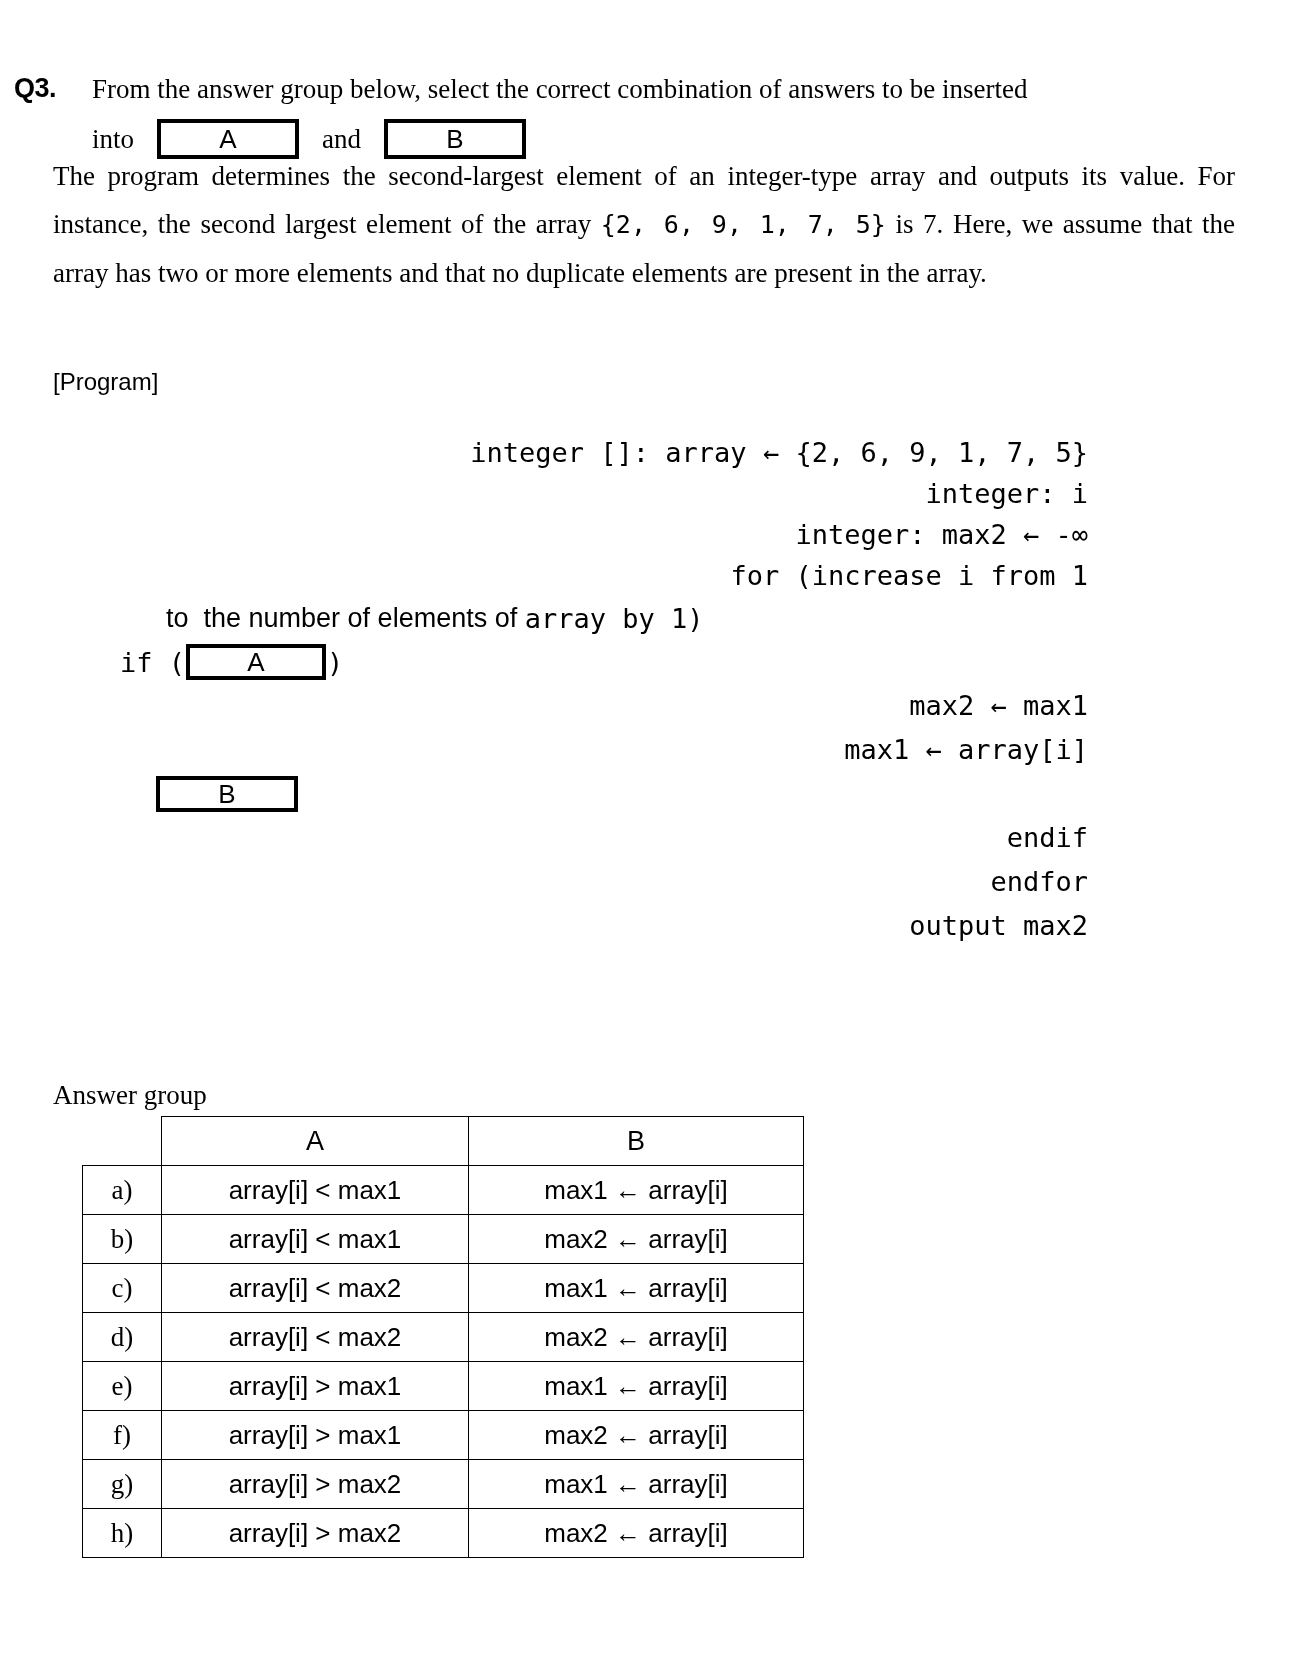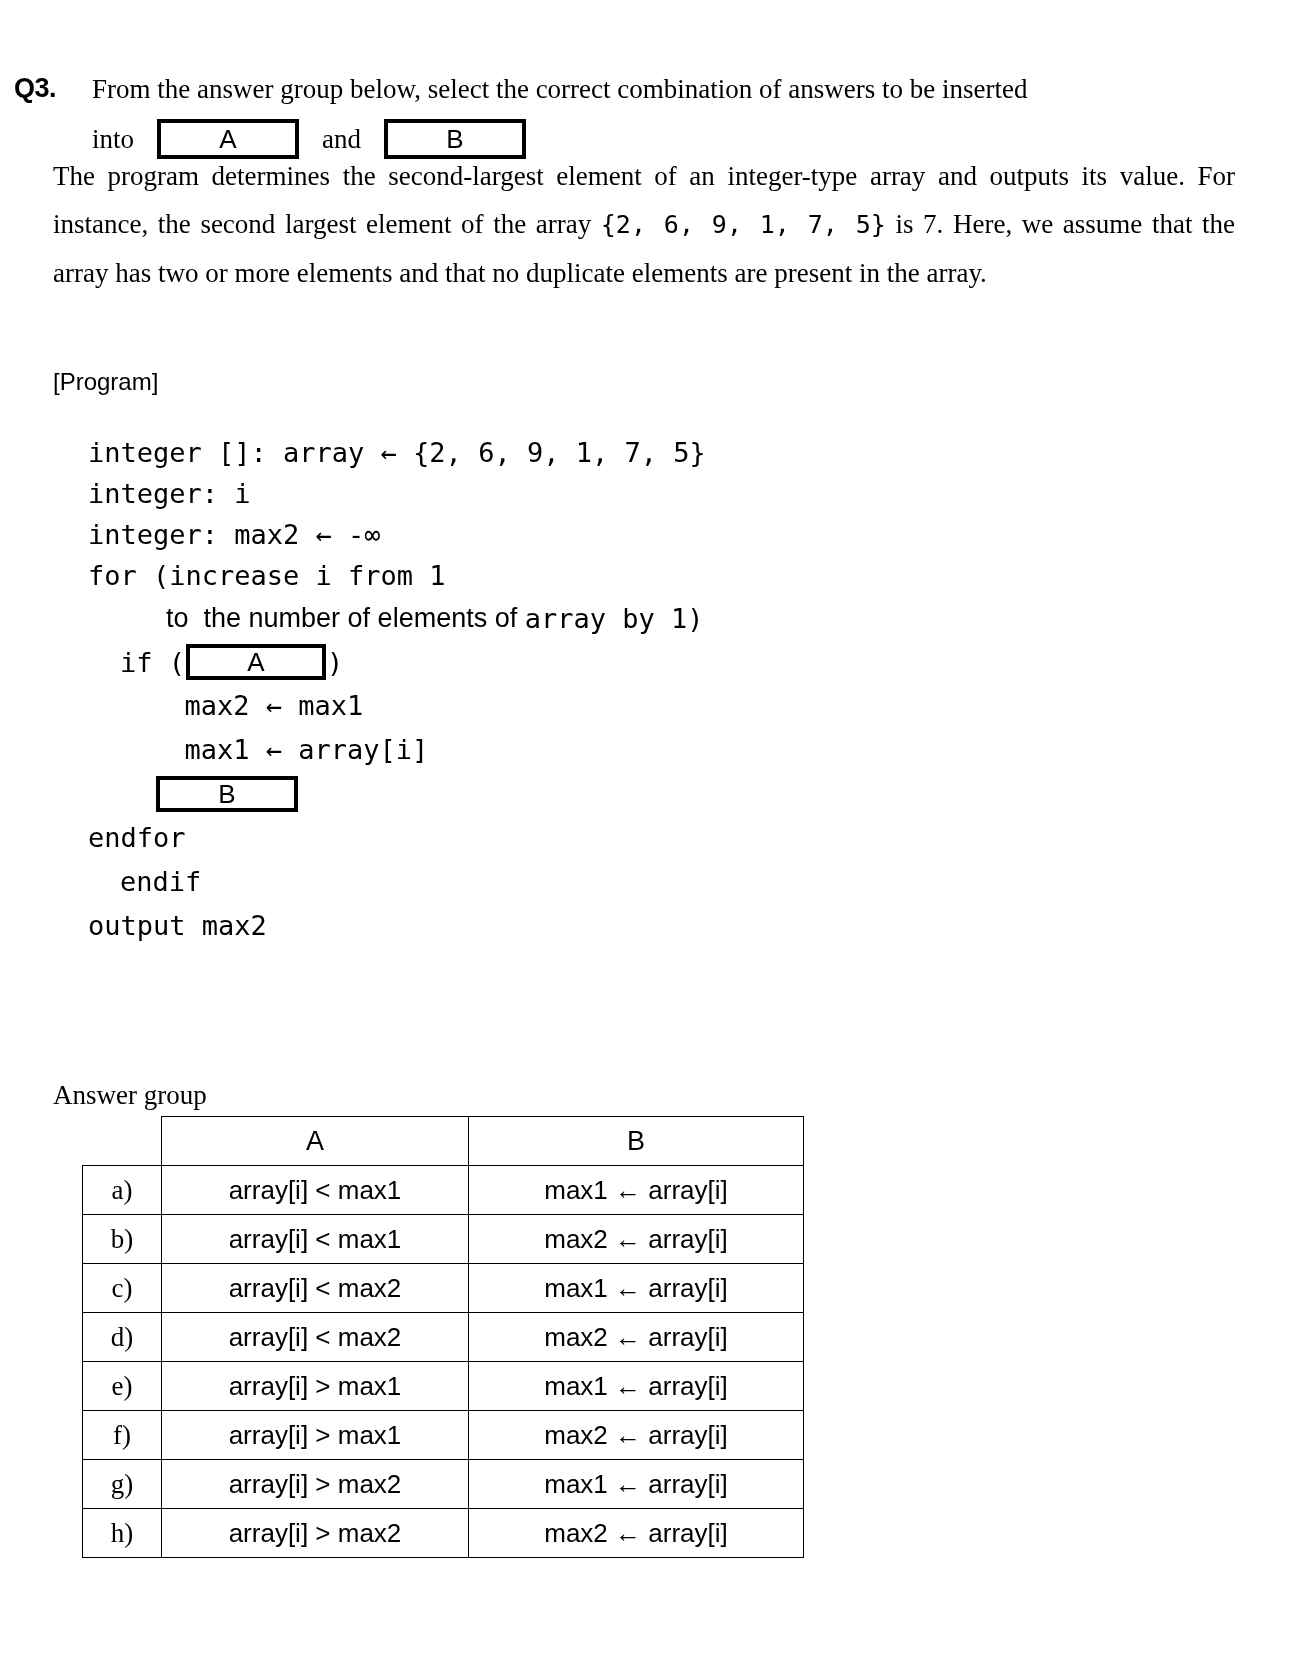--- a/index.html
+++ b/index.html
@@ -104,20 +104,21 @@
     top: 432px;
     width: 1000px;
     font-family: "DejaVu Sans Mono", monospace;
     font-size: 27px;
   }
   .pline {
     height: 41px;
     line-height: 41px;
     white-space: pre;
     display: block;
+    text-align: right;
   }
   .pline.tall {
     height: 44px;
     line-height: 44px;
   }
   .pline-flex {
     display: flex;
     align-items: center;
     height: 44px;
     white-space: pre;
@@ -215,22 +216,22 @@
     <div class="pline-flex" style="padding-left:32px;align-items:center;">
       <span>if (</span>
       <span class="blankbox blank-prog-a">A</span>
       <span>)</span>
     </div>
     <span class="pline tall" style="padding-left:64px;">  max2 ← max1</span>
     <span class="pline tall" style="padding-left:64px;">  max1 ← array[i]</span>
     <div class="pline-flex indent-b">
       <span class="blankbox blank-prog-b">B</span>
     </div>
+    <span class="pline tall" style="padding-left:32px;">endif</span>
     <span class="pline tall">endfor</span>
-    <span class="pline tall" style="padding-left:32px;">endif</span>
     <span class="pline tall">output max2</span>
   </div>
 
   <div class="ag-title">Answer group</div>
 
   <table class="ag-table">
     <colgroup>
       <col class="col-key">
         <col class="col-a">
         <col class="col-b">

